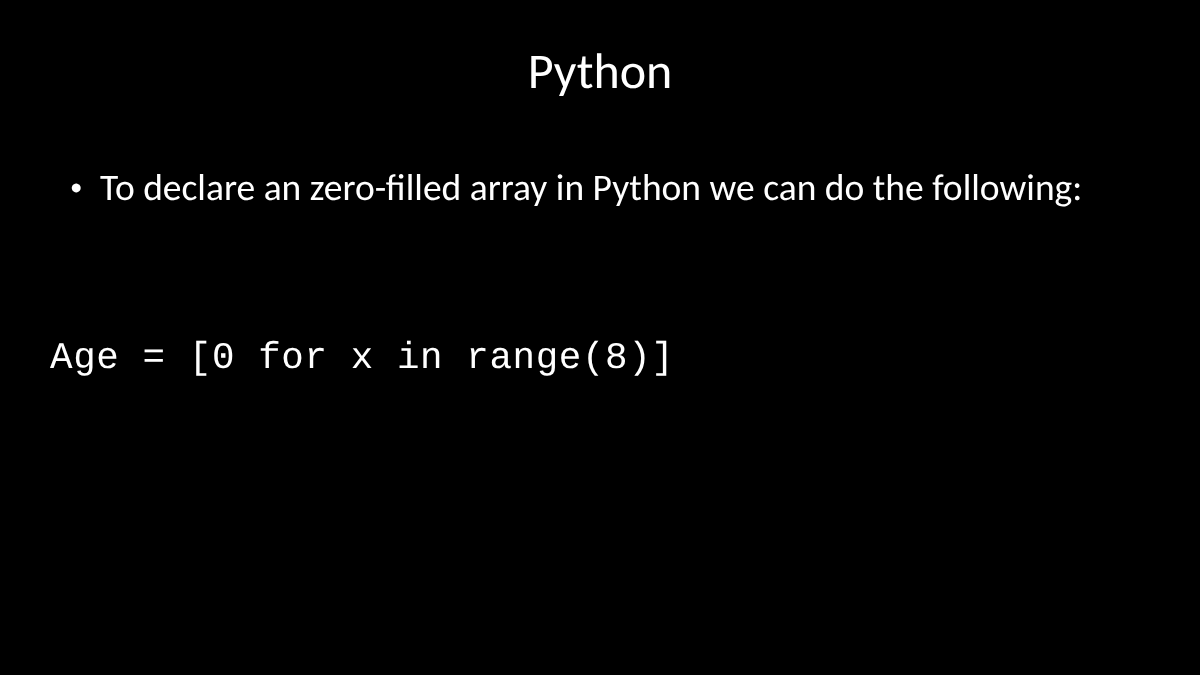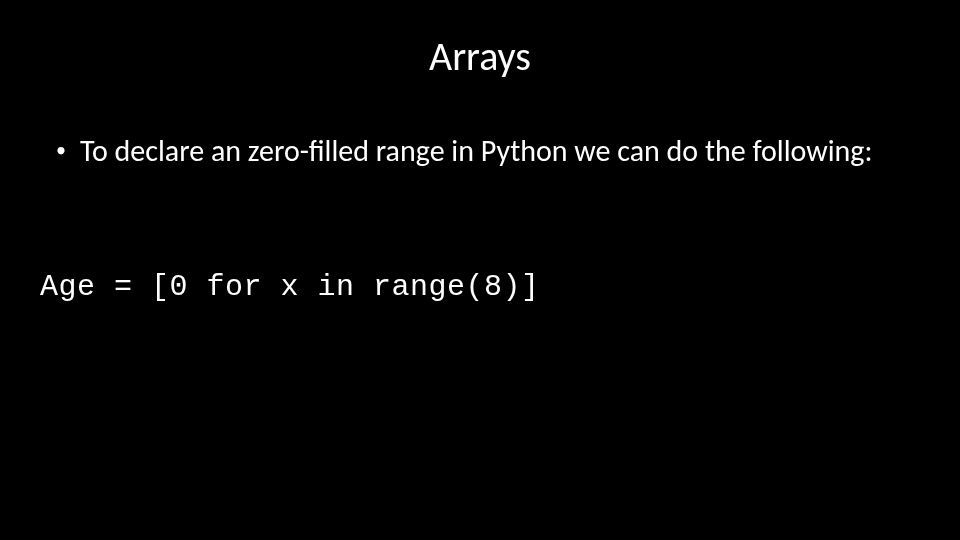--- a/index.html
+++ b/index.html
@@ -48,21 +48,21 @@
     .code {
       font-family: "Courier New", Courier, monospace;
       font-size: 30px;
       letter-spacing: 0.5px;
     }
   </style>
 </head>
 <body>
 
 <div class="slide">
-  <h1 class="title">Arrays</h1>
+  <h1 class="title">Python</h1>
   <div class="bullet-container">
     <div class="bullet">
       <span class="bullet-marker">•</span>
-      <span class="bullet-text">To declare an zero-filled range in Python we can do the following:</span>
+      <span class="bullet-text">To declare an zero-filled array in Python we can do the following:</span>
     </div>
   </div>
   <div class="code">Age = [0 for x in range(8)]</div>
 </div>
 
 </body></html>

